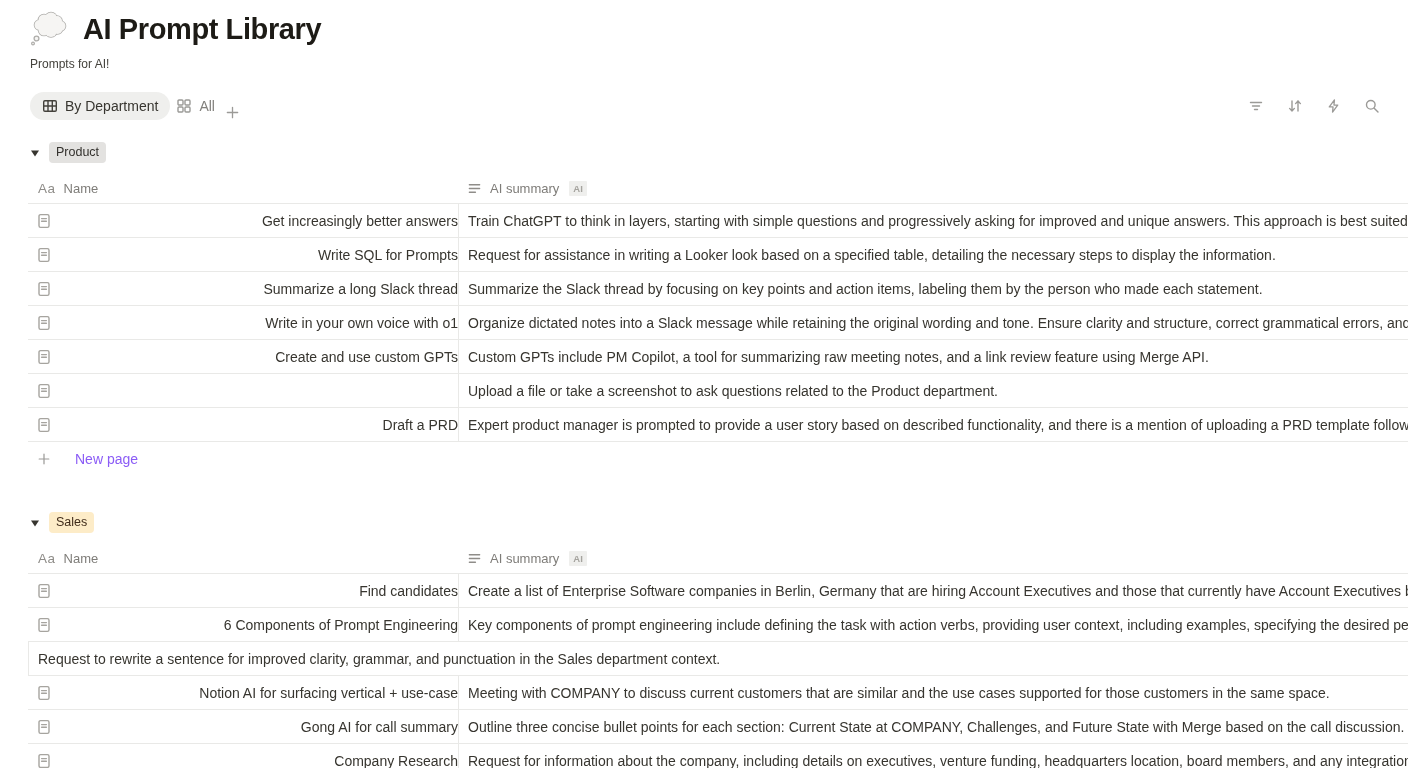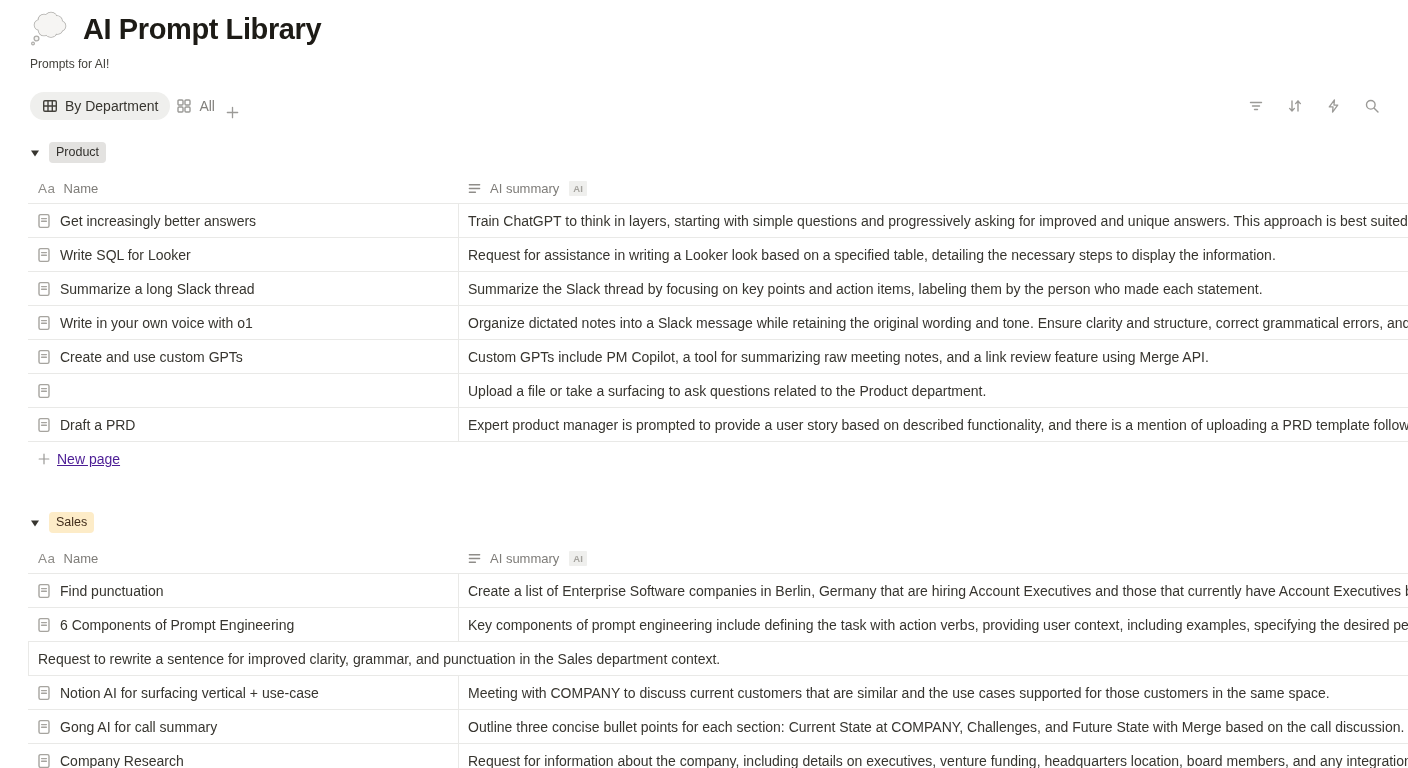--- a/index.html
+++ b/index.html
@@ -39,27 +39,27 @@
   .th { display:flex; align-items:center; gap:8px; }
   .th-name { width:430px; padding-left:10px; }
   .aa-glyph { font-size:13.5px; color:#8F8D89; letter-spacing:0.5px; }
   .th-summary { flex:1; padding-left:9px; }
   .ai-chip { font-size:9.5px; font-weight:600; color:#A5A39E; background:#EFEFED;
     border-radius:1px; padding:2px 4px; margin-left:2px; }
 
   .tbody { border-bottom:1px solid #E9E9E7; }
   .tr { display:flex; align-items:stretch; height:34px; border-top:1px solid #E9E9E7; cursor:pointer; }
   .td { display:flex; align-items:center; white-space:nowrap; overflow:hidden; }
-  .name-cell { width:430px; gap:8px; padding-left:8px; flex:none; }
+  .name-cell { width:430px; padding-left:8px; flex:none;justify-content:space-between; }
   .row-name { font-size:14px; font-weight:500; color:#37352F; }
   .summary-cell { flex:1; border-left:1px solid #E9E9E7; padding-left:9px; }
   .row-summary { font-size:14px; color:#37352F; }
 
-  .new-page { display:flex; align-items:center; gap:6px; height:34px; padding-left:9px;
-    color:#4c1d95; font-size:14px; cursor:pointer;text-decoration:underline; }
+  .new-page { display:flex; align-items:center; gap:24px; height:34px; padding-left:9px;
+    color:#8b5cf6; font-size:14px; cursor:pointer; }
 </style>
 </head>
 <body>
 
 <header class="page-header">
   <div class="title-row">
     <span>
       <svg width="40" height="38" viewBox="0 0 40 38">
         <g stroke="#AFAEAB" stroke-width="1.6" fill="#F6F5F3">
           <circle cx="14" cy="10" r="5.5"></circle>
@@ -198,21 +198,21 @@
             </div>
           </div>
           <div class="tr">
             <div class="td name-cell">
               <span>
                 <svg class="icon" width="16" height="16" viewBox="0 0 16 16" style="stroke:#A6A49F">
                   <rect x="3" y="1.6" width="10" height="12.8" rx="1.6"></rect>
                   <path d="M5.6 5.6h4.8M5.6 8.2h4.8"></path>
                 </svg>
               </span>
-              <span class="row-name">Write SQL for Looker</span>
+              <span class="row-name">Write SQL for Prompts</span>
             </div>
             <div class="td summary-cell">
               <span class="row-summary">Request for assistance in writing a Looker look based on a specified table, detailing the necessary steps to display the information.</span>
             </div>
           </div>
           <div class="tr">
             <div class="td name-cell">
               <span>
                 <svg class="icon" width="16" height="16" viewBox="0 0 16 16" style="stroke:#A6A49F">
                   <rect x="3" y="1.6" width="10" height="12.8" rx="1.6"></rect>
@@ -256,21 +256,21 @@
           <div class="tr">
             <div class="td name-cell">
               <span>
                 <svg class="icon" width="16" height="16" viewBox="0 0 16 16" style="stroke:#A6A49F">
                   <rect x="3" y="1.6" width="10" height="12.8" rx="1.6"></rect>
                   <path d="M5.6 5.6h4.8M5.6 8.2h4.8"></path>
                 </svg>
               </span>
             </div>
             <div class="td summary-cell">
-              <span class="row-summary">Upload a file or take a surfacing to ask questions related to the Product department.</span>
+              <span class="row-summary">Upload a file or take a screenshot to ask questions related to the Product department.</span>
             </div>
           </div>
           <div class="tr">
             <div class="td name-cell">
               <span>
                 <svg class="icon" width="16" height="16" viewBox="0 0 16 16" style="stroke:#A6A49F">
                   <rect x="3" y="1.6" width="10" height="12.8" rx="1.6"></rect>
                   <path d="M5.6 5.6h4.8M5.6 8.2h4.8"></path>
                 </svg>
               </span>
@@ -321,21 +321,21 @@
       </div>
       <div class="tbody">
           <div class="tr">
             <div class="td name-cell">
               <span>
                 <svg class="icon" width="16" height="16" viewBox="0 0 16 16" style="stroke:#A6A49F">
                   <rect x="3" y="1.6" width="10" height="12.8" rx="1.6"></rect>
                   <path d="M5.6 5.6h4.8M5.6 8.2h4.8"></path>
                 </svg>
               </span>
-              <span class="row-name">Find punctuation</span>
+              <span class="row-name">Find candidates</span>
             </div>
             <div class="td summary-cell">
               <span class="row-summary">Create a list of Enterprise Software companies in Berlin, Germany that are hiring Account Executives and those that currently have Account Executives based</span>
             </div>
           </div>
           <div class="tr">
             <div class="td name-cell">
               <span>
                 <svg class="icon" width="16" height="16" viewBox="0 0 16 16" style="stroke:#A6A49F">
                   <rect x="3" y="1.6" width="10" height="12.8" rx="1.6"></rect>

